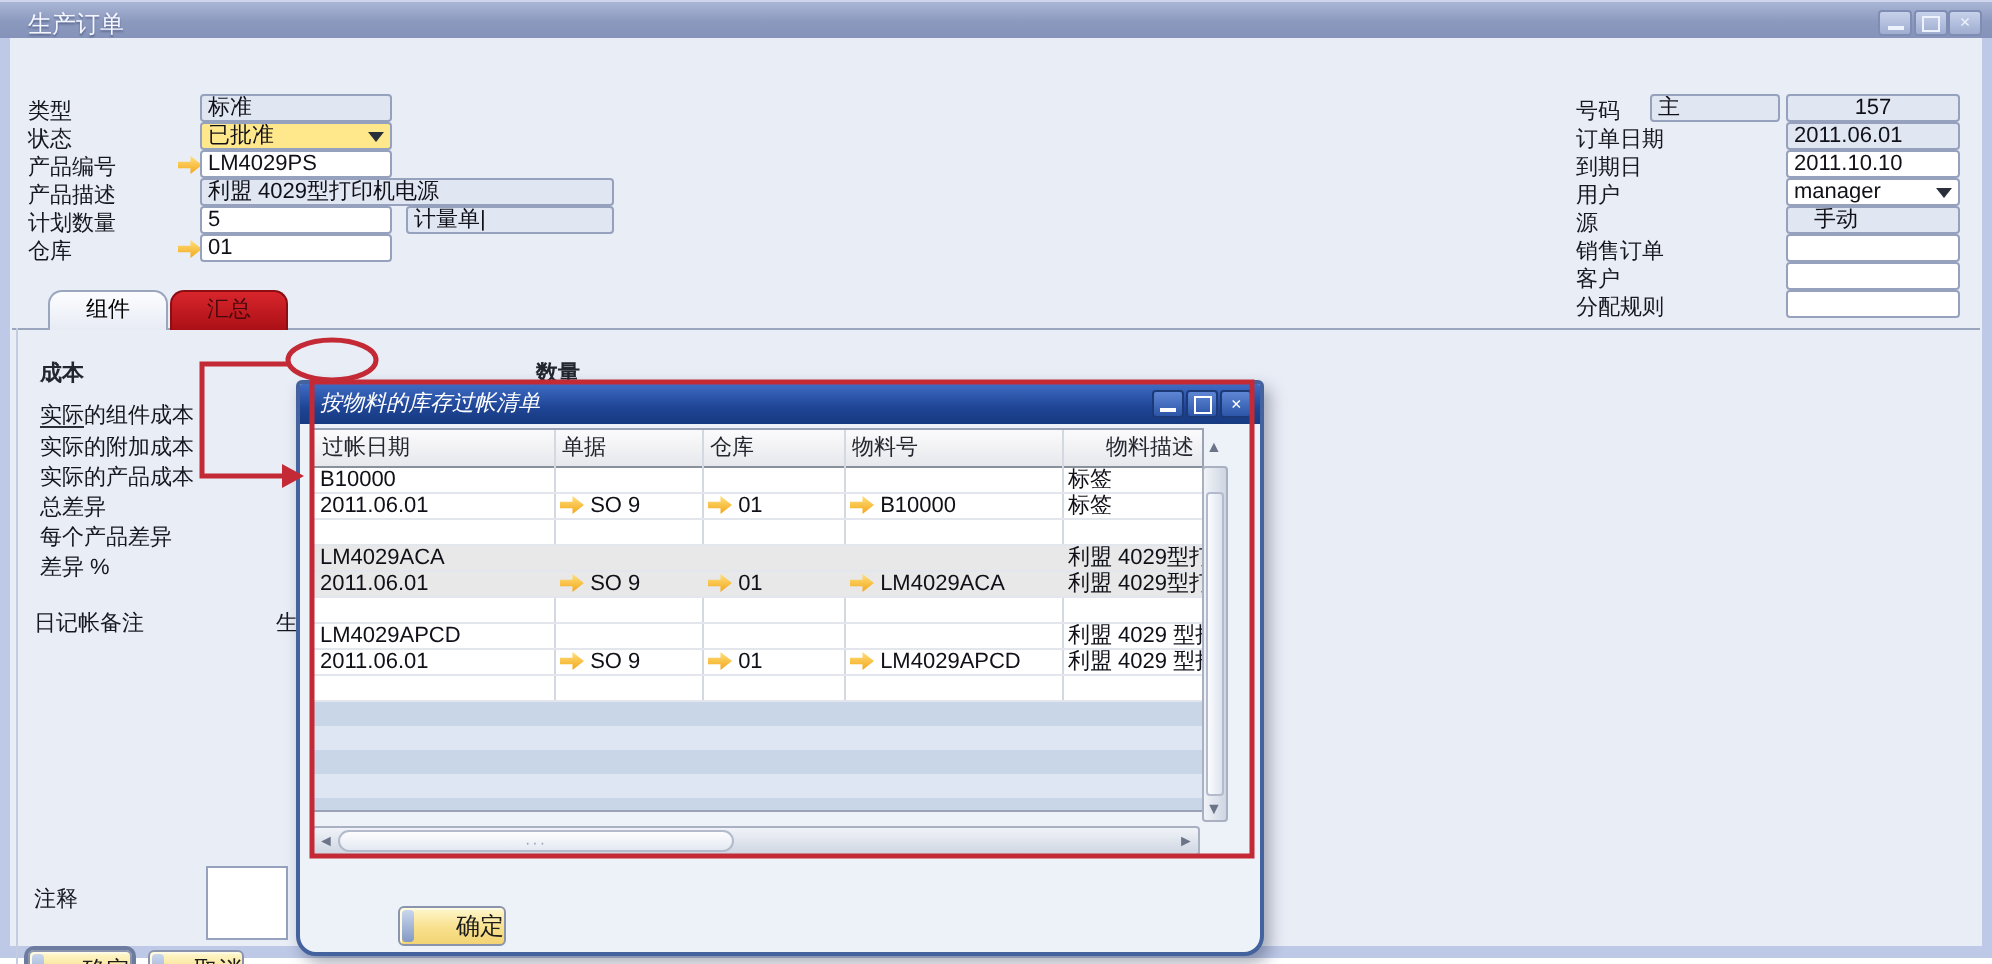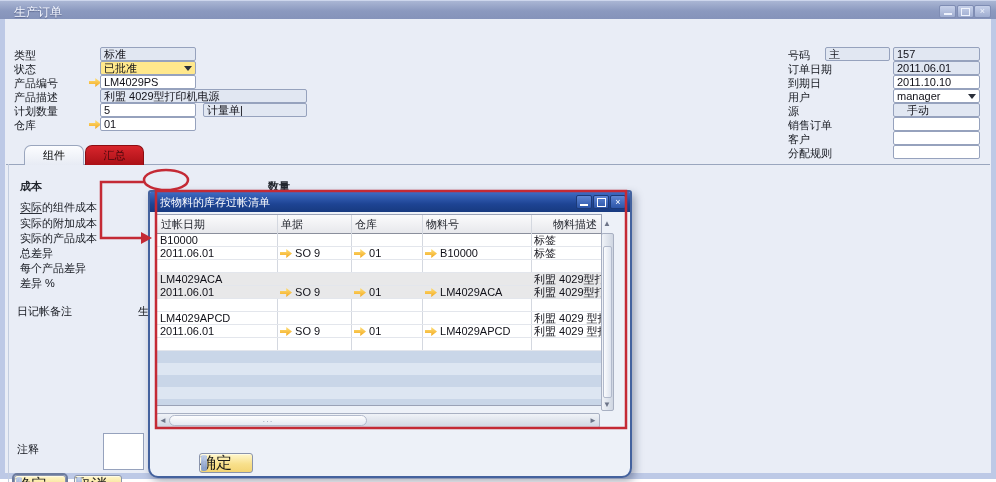--- a/index.html
+++ b/index.html
@@ -43,35 +43,35 @@
   .panel-side{position:absolute;left:8px;top:142px;width:1px;height:318px;background:#c3cddf;}
   .tab{position:absolute;top:123px;height:20px;box-sizing:border-box;font-size:11px;
        text-align:center;line-height:18px;border:1px solid #9aa6be;border-bottom:none;
        border-radius:7px 7px 0 0;z-index:3;}
   .tab.active{background:linear-gradient(#fcfdff,#e7ebf4);}
   .tab.red{background:linear-gradient(#d8252c,#ab1016);color:#46080c;border-color:#8c0d12;}
 
   .uline{border-bottom:1px solid #2b2f38;padding-bottom:19px;font-weight:bold;color:#22262e;}
 
   
-  .btn{position:absolute;height:20px;box-sizing:border-box;font-size:16px;text-align:left;
+  .btn{position:absolute;height:20px;box-sizing:border-box;font-size:12px;text-align:right;
        line-height:18px;color:#1c1c1c;background:linear-gradient(#fff7cd,#f8e08c 55%,#f3d474);
        border:1px solid #8a94ac;border-radius:3px;box-shadow:inset 1px 1px 0 #fffbe2;}
   .btn::before{content:"";position:absolute;left:1px;top:1px;bottom:1px;width:6px;border-radius:2px;
        background:linear-gradient(180deg,#c6d4ef,#7e97c9);opacity:.95;}
   .btn.default{box-shadow:0 0 0 2px #6d7c9e,inset 1px 1px 0 #fffbe2;}
 
   
   .dialog{position:absolute;left:148px;top:190px;width:484px;height:288px;
        background:#edf1f8;border:2px solid #44629e;border-radius:3px 3px 10px 10px;
        box-shadow:3px 4px 8px rgba(20,30,60,.35);z-index:10;box-sizing:border-box;}
   .dlg-title{position:absolute;left:0;top:0;right:0;height:20px;
        background:linear-gradient(#3f6cc4,#1e4494 60%,#173a80);
        color:#fff;font-size:11px;line-height:20px;padding-left:10px;
-       border-radius:1px 1px 0 0;box-sizing:border-box;}
+       border-radius:1px 1px 0 0;box-sizing:border-box;font-style:italic;}
   .dlg-ctl{position:absolute;top:3px;width:16px;height:14px;border-radius:2px;box-sizing:border-box;
        background:linear-gradient(#5e86d4,#2c55a8);border:1px solid #1c3a78;
        color:#fff;font-size:9px;line-height:12px;text-align:center;}
   .dlg-ctl .bar{display:block;margin:8px auto 0;width:8px;height:2px;background:#fff;}
   .dlg-ctl .box{display:block;margin:2px auto 0;width:7px;height:7px;border:1px solid #fff;}
 
   .tbl{position:absolute;left:6px;top:22px;width:444px;height:190px;background:#fff;
        border:1px solid #9aa2b6;box-sizing:content-box;overflow:hidden;}
   .th{position:absolute;top:0;height:19px;box-sizing:border-box;font-size:11px;line-height:18px;
        padding:0 4px;color:#23262e;background:linear-gradient(#fbfbfc,#e7e8ec);
@@ -131,21 +131,21 @@
   <span class="lbl" style="left:14px;top:82px;">计划数量</span>
   <span class="fld" style="left:100px;top:81px;width:96px;">5</span>
   <span class="fld dis" style="left:203px;top:81px;width:104px;">计量单|</span>
 
   <span class="lbl" style="left:14px;top:96px;">仓库</span>
   <span class="arrow-icon abs" style="left:89px;top:98px;"></span>
   <span class="fld" style="left:100px;top:95px;width:96px;">01</span>
 
   <span class="lbl" style="left:788px;top:26px;">号码</span>
   <span class="fld dis" style="left:825px;top:25px;width:65px;">主</span>
-  <span class="fld dis" style="left:893px;top:25px;width:87px;">157</span>
+  <span class="fld dis" style="left:893px;top:25px;width:87px;text-align:center;">157</span>
 
   <span class="lbl" style="left:788px;top:40px;">订单日期</span>
   <span class="fld dis" style="left:893px;top:39px;width:87px;">2011.06.01</span>
 
   <span class="lbl" style="left:788px;top:54px;">到期日</span>
   <span class="fld" style="left:893px;top:53px;width:87px;">2011.10.10</span>
 
   <span class="lbl" style="left:788px;top:68px;">用户</span>
   <span class="fld" style="left:893px;top:67px;width:87px;"><span>manager</span><i class="dd"></i></span>
 

